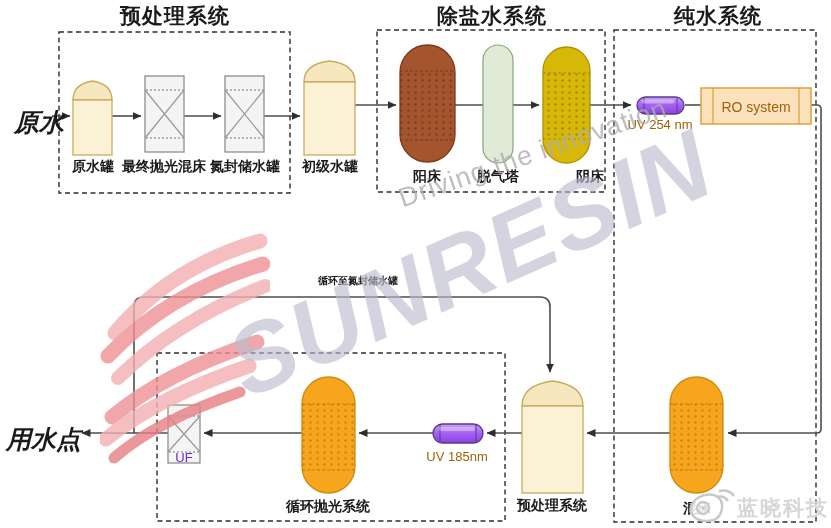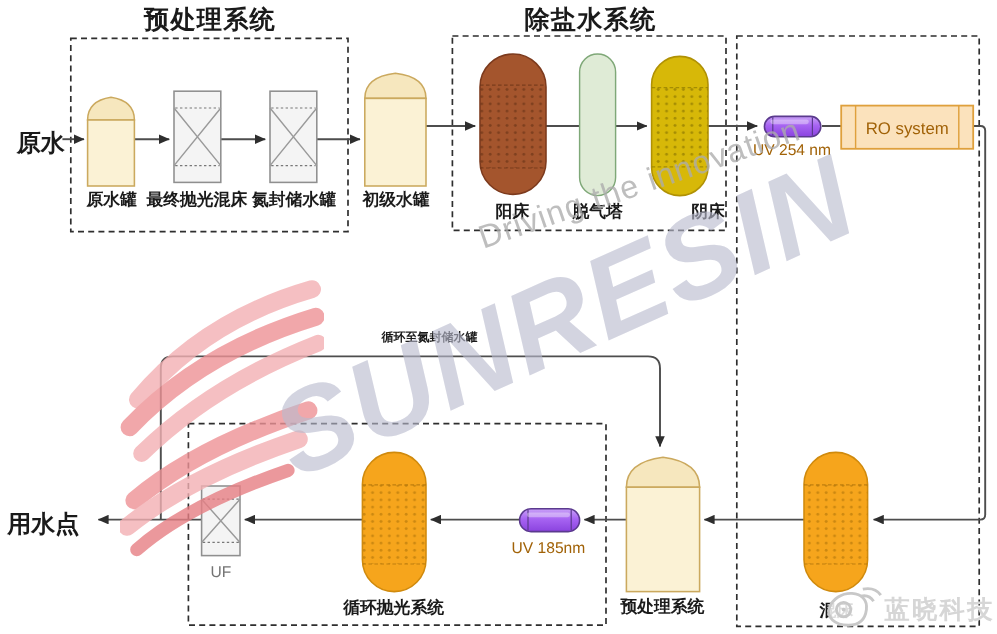--- a/index.html
+++ b/index.html
@@ -5,21 +5,21 @@
   html,body{margin:0;padding:0;background:#fff;}
   .stage{position:relative;width:831px;height:528px;background:#fff;overflow:hidden;
          font-family:"Liberation Sans","DejaVu Sans",sans-serif;}
   .stage svg{display:block;}
   #diagram-svg{position:absolute;left:0;top:0;}
   .abs{position:absolute;white-space:nowrap;color:#1a1a1a;}
   .ctr{transform:translateX(-50%);}
   .sys{font-size:21px;font-weight:700;letter-spacing:1px;}
   .lbl{font-size:14px;font-weight:700;}
   .lbl-sm{font-size:13px;font-weight:400;color:#a16207;}
-  .io{font-size:20px;font-weight:700;}
+  .io{font-size:25px;font-weight:700;font-style:italic;}
   .note{font-size:10px;font-weight:700;}
   .wm{pointer-events:none;position:absolute;}
   #wm-brand{left:150px;top:208px;width:640px;text-align:center;font-size:97px;font-weight:700;
             font-style:italic;letter-spacing:2px;color:#B9BBCE;opacity:.62;transform:rotate(-24deg);}
   #wm-slogan{left:368px;top:138px;width:330px;text-align:center;font-size:27px;color:#ACACAC;
              opacity:.78;transform:rotate(-19deg);letter-spacing:1px;}
   #wm-company{left:737px;top:494px;font-size:21px;font-weight:700;letter-spacing:2px;
               color:#D6D6D6;text-shadow:0 0 1px #ffffff;text-align:center;}
 </style>
 </head>
@@ -159,40 +159,41 @@
 
     <g>
       <rect x="168" y="405" width="32" height="58" fill="#F4F4F4" stroke="#8F8F8F" stroke-width="1.3"></rect>
       <path d="M169 416 H199 M169 452 H199" stroke="#777" stroke-width="1" stroke-dasharray="2 2"></path>
       <path d="M168 416 L200 452 M200 416 L168 452" stroke="#9A9A9A" stroke-width="1.2"></path>
     </g>
   </svg>
 
   <div class="abs sys ctr" style="left:492px;top:2px">除盐水系统</div>
   <div class="abs sys ctr" style="left:175px;top:2px">预处理系统</div>
+  <div class="abs sys ctr" style="left:718px;top:2px">纯水系统</div>
 
   <div class="abs io" style="left:14px;top:106px">原水</div>
   <div class="abs io" style="left:6px;top:423px">用水点</div>
 
   <div class="abs note ctr" style="left:358px;top:274px">循环至氮封储水罐</div>
 
   <div class="abs lbl ctr" style="left:93px;top:158px">原水罐</div>
   <div class="abs lbl ctr" style="left:164px;top:158px">最终抛光混床</div>
   <div class="abs lbl ctr" style="left:245px;top:158px">氮封储水罐</div>
   <div class="abs lbl ctr" style="left:330px;top:158px">初级水罐</div>
   <div class="abs lbl ctr" style="left:427px;top:168px">阳床</div>
   <div class="abs lbl ctr" style="left:498px;top:168px">脱气塔</div>
   <div class="abs lbl ctr" style="left:590px;top:168px">阴床</div>
   <div class="abs lbl-sm ctr" style="left:660px;top:117px">UV 254 nm</div>
   <div class="abs lbl-sm ctr" style="left:756px;top:99px;font-size:14px">RO system</div>
   <div class="abs lbl ctr" style="left:697px;top:500px">混床</div>
   <div class="abs lbl ctr" style="left:552px;top:497px">预处理系统</div>
   <div class="abs lbl-sm ctr" style="left:457px;top:449px">UV 185nm</div>
   <div class="abs lbl ctr" style="left:328px;top:498px">循环抛光系统</div>
-  <div class="abs lbl-sm ctr" style="left:184px;top:469px;color:#737373">UF</div>
+  <div class="abs lbl-sm ctr" style="left:184px;top:450px;color:#6d28d9">UF</div>
 
   <svg class="wm" style="left:100px;top:225px" width="170" height="240" viewBox="0 0 170 240">
     <g fill="none" stroke-linecap="round" opacity=".8">
       <path d="M15 108 Q70 42 160 16" stroke="#F3B0B3" stroke-width="15"></path>
       <path d="M8 131 Q68 68 163 39" stroke="#EE9296" stroke-width="15"></path>
       <path d="M18 153 Q76 96 165 61" stroke="#F3B0B3" stroke-width="14"></path>
       <path d="M12 192 Q64 148 157 117" stroke="#EE9296" stroke-width="15"></path>
       <path d="M6 214 Q58 172 149 141" stroke="#F3B0B3" stroke-width="15"></path>
       <path d="M14 233 Q56 196 140 167" stroke="#E77F84" stroke-width="11"></path>
     </g>

